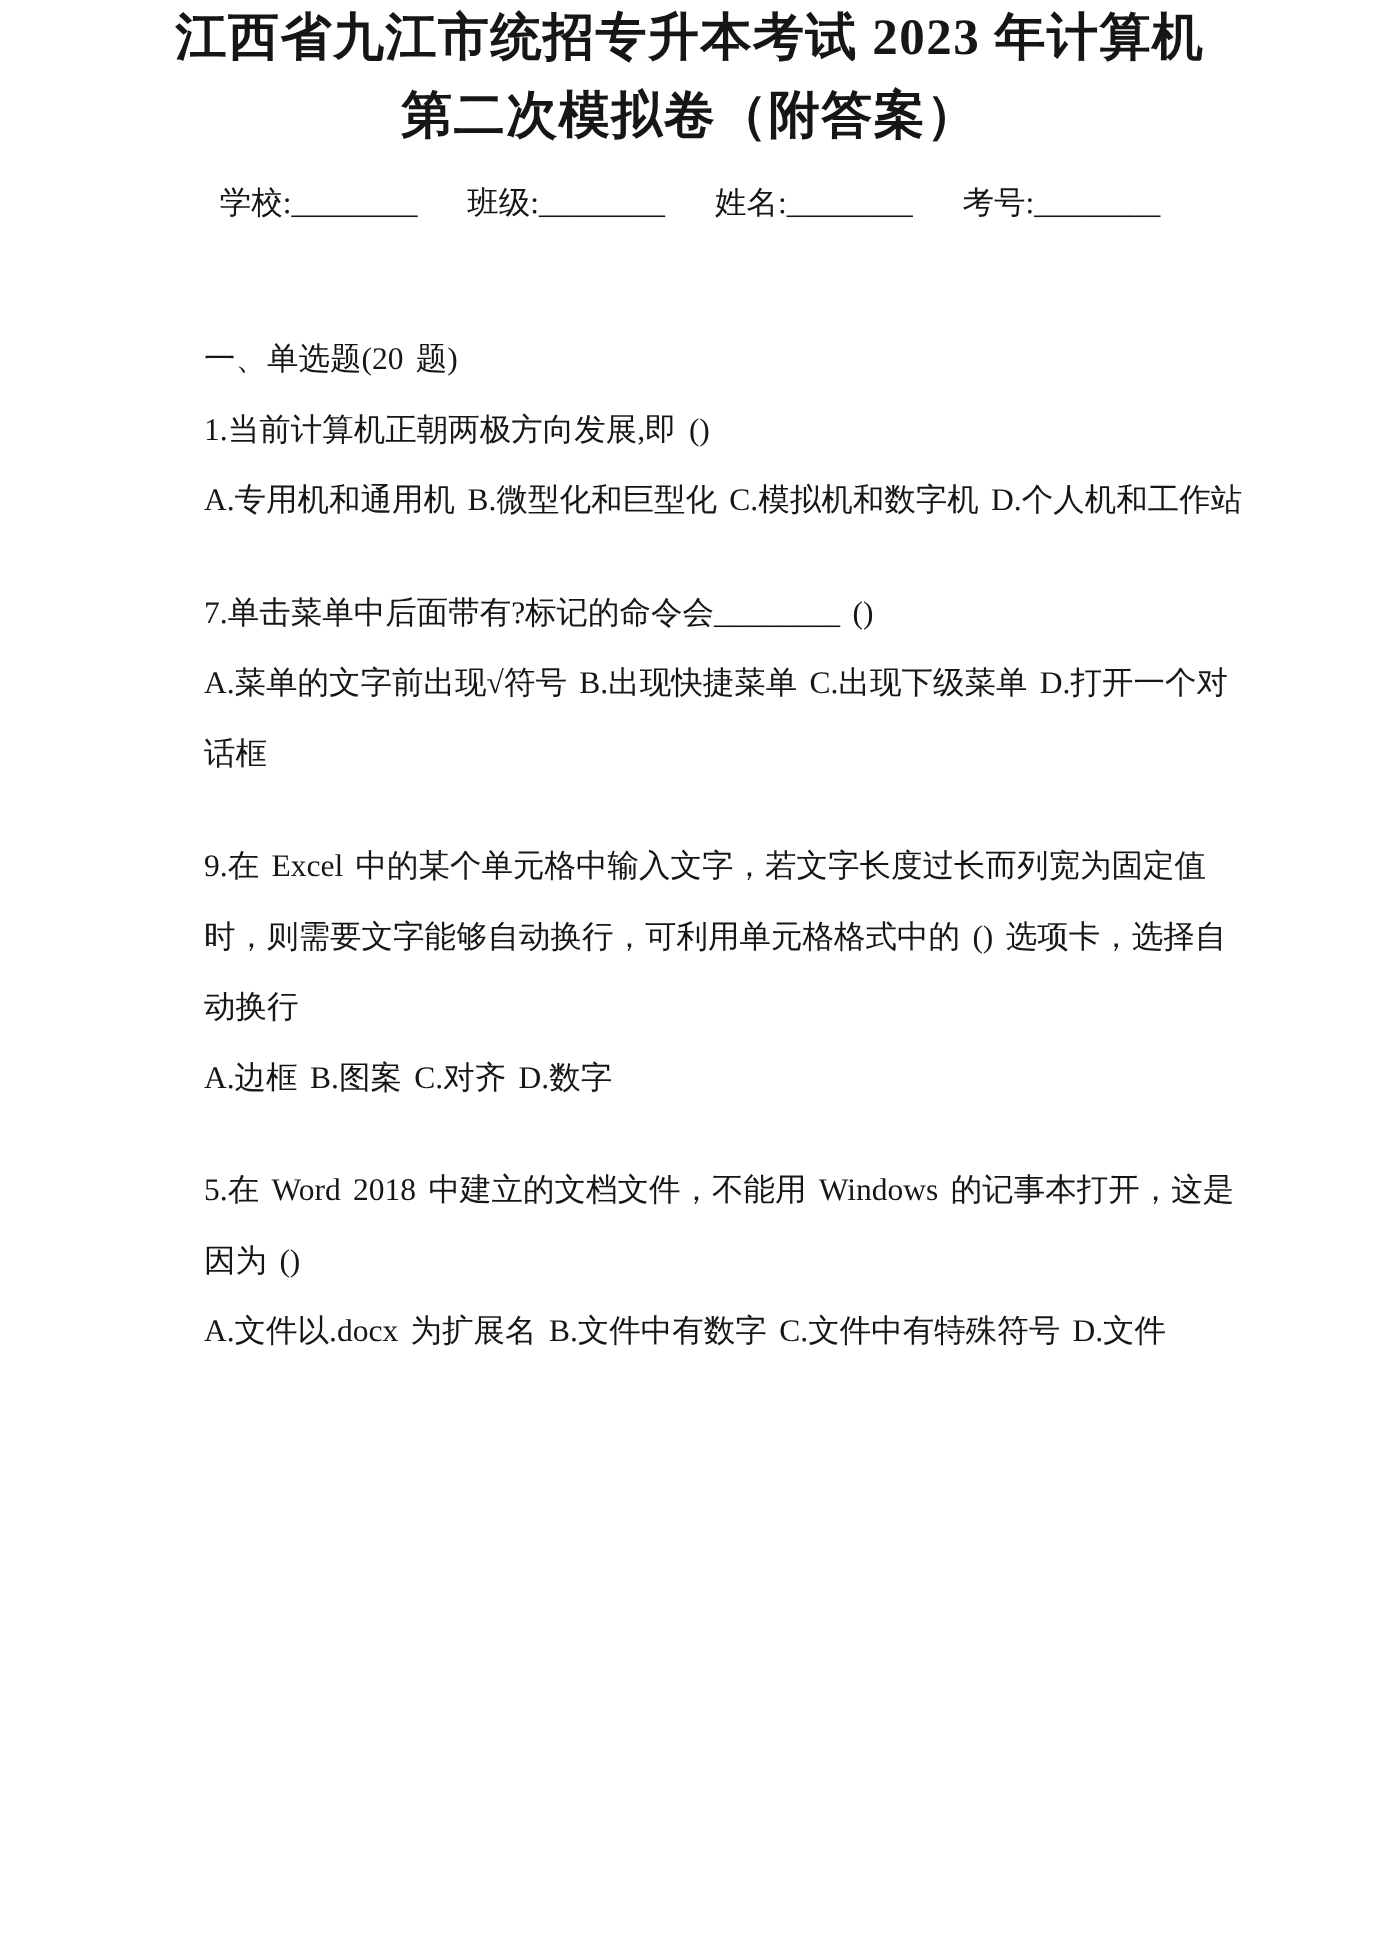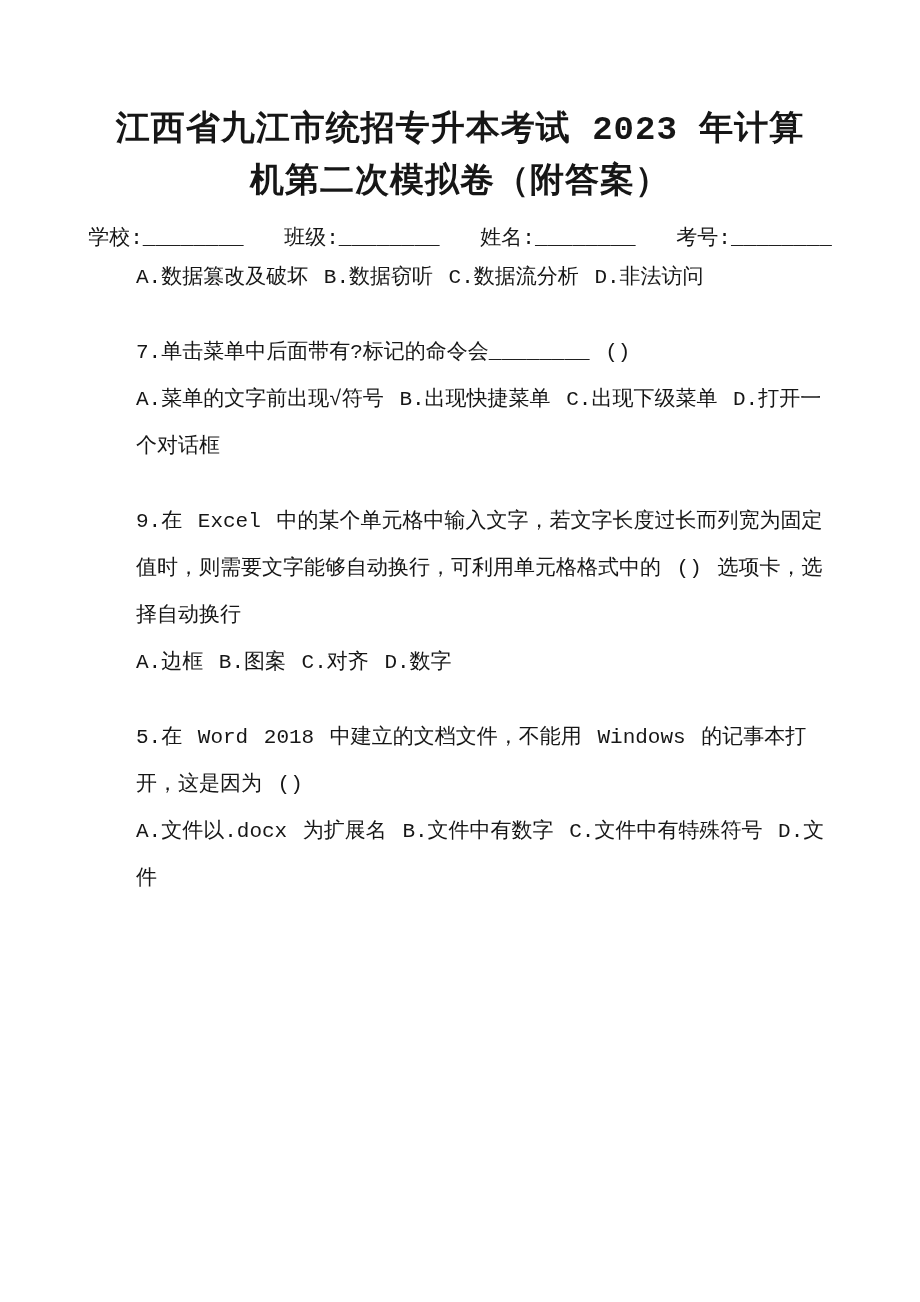--- a/index.html
+++ b/index.html
@@ -12,23 +12,21 @@
     background:var(--bg-color);
     font-family:"Liberation Serif","DejaVu Serif",serif;
     color:var(--text-color);
   }
   .page{
     position:relative;
     width:920px;
     height:1302px;
     margin:0 auto;
     background:var(--bg-color);
-    padding-top:104px;
     overflow:hidden;
-    font-family:Liberation Mono, monospace;
   }
   .doc-title{
     max-width:700px;
     margin:0 auto;
     text-align:center;
     font-size:34px;
     line-height:52px;
     font-weight:700;
     letter-spacing:1px;
   }
@@ -83,24 +81,28 @@
     <span class="info-field">
       <span>姓名:</span><span class="blank">________</span>
     </span>
     <span class="info-field">
       <span>考号:</span><span class="blank">________</span>
     </span>
   </div>
 
   <div class="content">
 
-
+    <div class="section-heading">一、单选题(20 题)</div>
 
     <div class="question">
-      <p>A.数据篡改及破坏 B.数据窃听 C.数据流分析 D.非法访问</p>
+      <p>1.当前计算机正朝两极方向发展,即 ()</p>
+      <p>A.专用机和通用机 B.微型化和巨型化 C.模拟机和数字机 D.个人机和工作站</p>
+    </div>
+
+    <div class="question">
     </div>
 
     <div class="question">
       <p>7.单击菜单中后面带有?标记的命令会________ ()</p>
       <p>A.菜单的文字前出现√符号 B.出现快捷菜单 C.出现下级菜单 D.打开一个对话框</p>
     </div>
 
     <div class="question">
       <p>9.在 Excel 中的某个单元格中输入文字，若文字长度过长而列宽为固定值时，则需要文字能够自动换行，可利用单元格格式中的 () 选项卡，选择自动换行</p>
       <p>A.边框 B.图案 C.对齐 D.数字</p>

